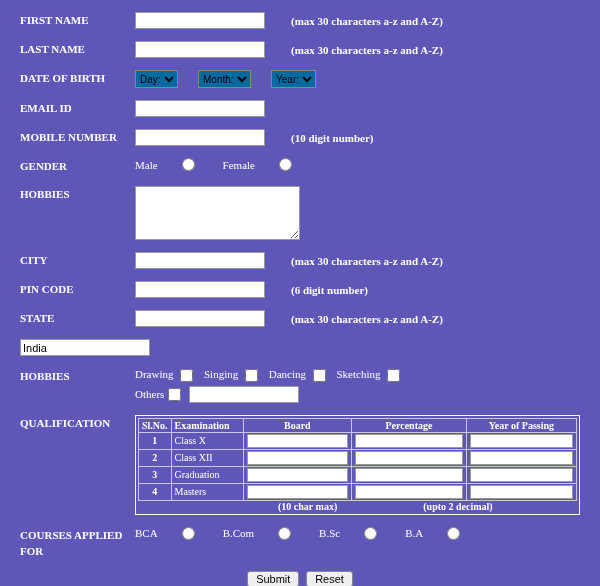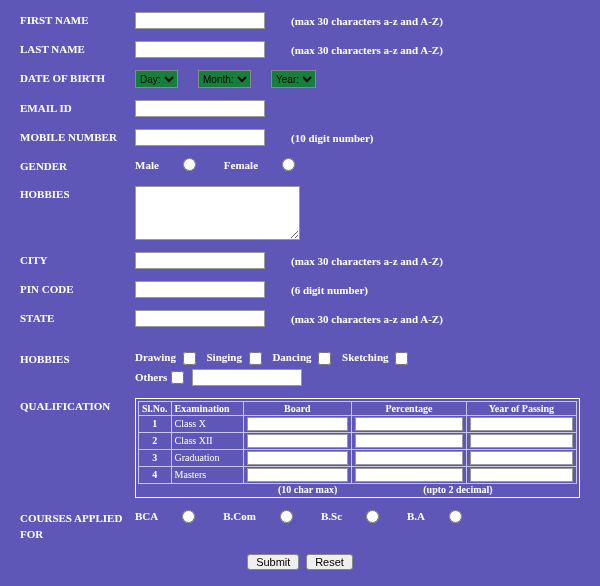--- a/index.html
+++ b/index.html
@@ -44,32 +44,32 @@
   padding: 0 2px;
 }
 .hint {
   margin-left: 6px;
   font-weight: bold;
   font-size: 11px;
 }
 select {
   font-size: 10px;
   height: 18px;
-  background: #15803d;
+  background: #0369a1;
   border: 1px solid #888;
 }
 textarea {
   width: 165px;
   height: 54px;
   border: 1px solid #999;
   background: #fff;
   resize: both;
 }
 .radio-group label, .check-group label {
-  font-weight: bold;
+  font-weight: normal;
   font-size: 11px;
   margin-right: 2px;
 }
 input[type="radio"], input[type="checkbox"] {
   margin: 0 8px 0 2px;
   vertical-align: middle;
 }
 .hobbies-line2 {
   display: flex;
   align-items: center;
@@ -209,20 +209,23 @@
 
   <div class="row">
     <div class="label">STATE</div>
     <div class="field">
       <input type="text" style="">
       <span class="hint">(max 30 characters a-z and A-Z)</span>
     </div>
   </div>
 
   <div class="row">
+    <div class="field">
+      <input type="text" value="India" style="">
+    </div>
   </div>
 
   <div class="row">
     <div class="label">HOBBIES</div>
     <div class="field" style="display:block;">
       <div class="check-group">
         <label>Drawing</label>
         <input type="checkbox" style="">
         <label>Singing</label>
         <input type="checkbox" style="">

